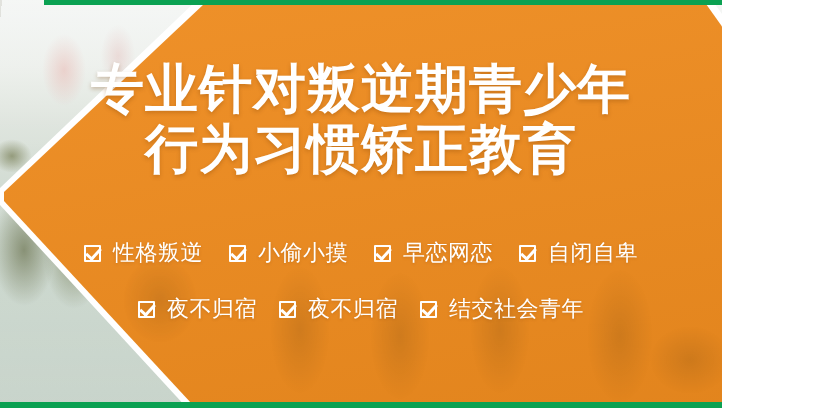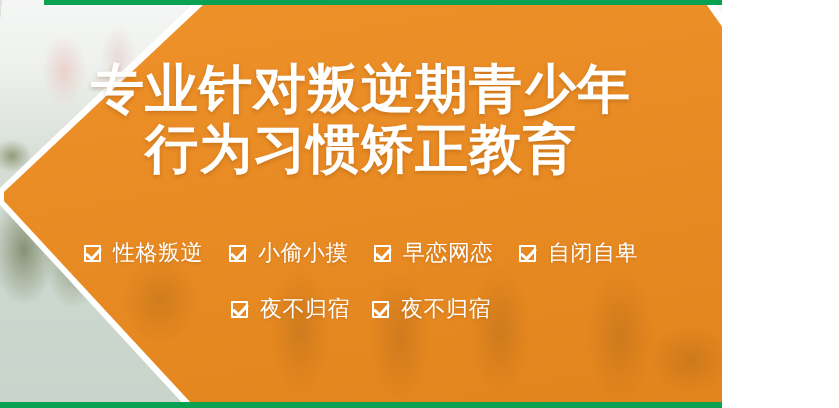--- a/index.html
+++ b/index.html
@@ -244,17 +244,21 @@
 
       <div class="check-row row2">
         <div class="check-item">
           <span class="checkbox"></span>
           <span>夜不归宿</span>
         </div>
         <div class="check-item">
           <span class="checkbox"></span>
           <span>夜不归宿</span>
         </div>
+        <div class="check-item">
+          <span class="checkbox"></span>
+          <span>结交社会青年</span>
+        </div>
       </div>
 
     </div>
   </div>
 </div>
 
 </body></html>

